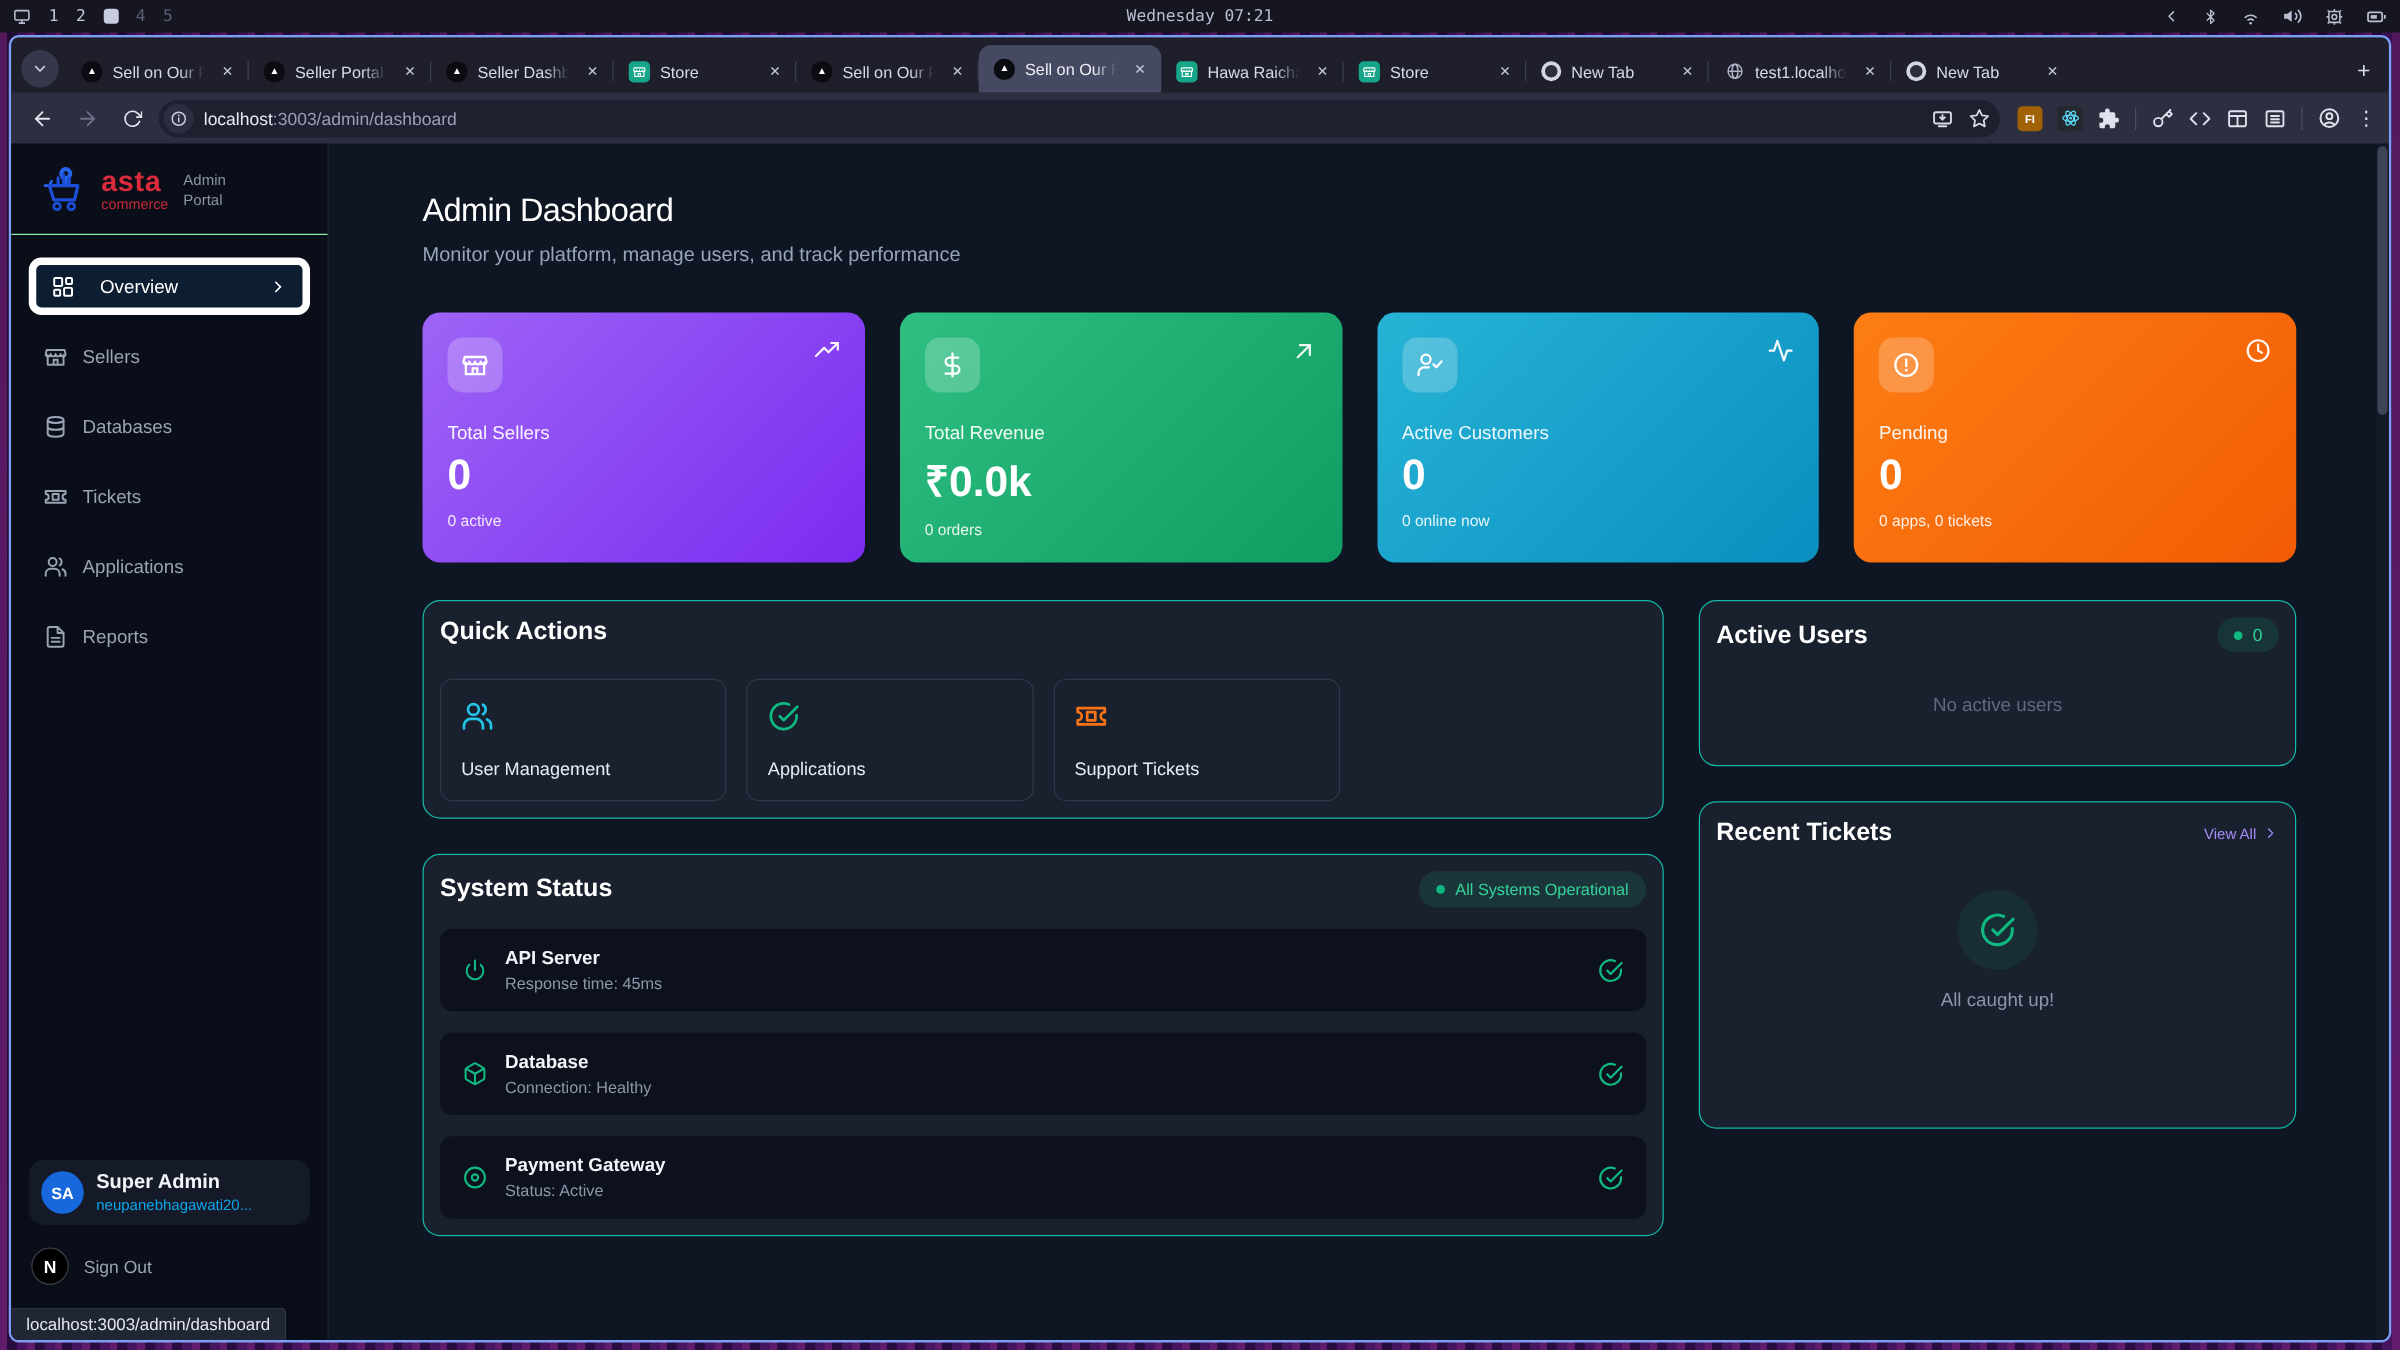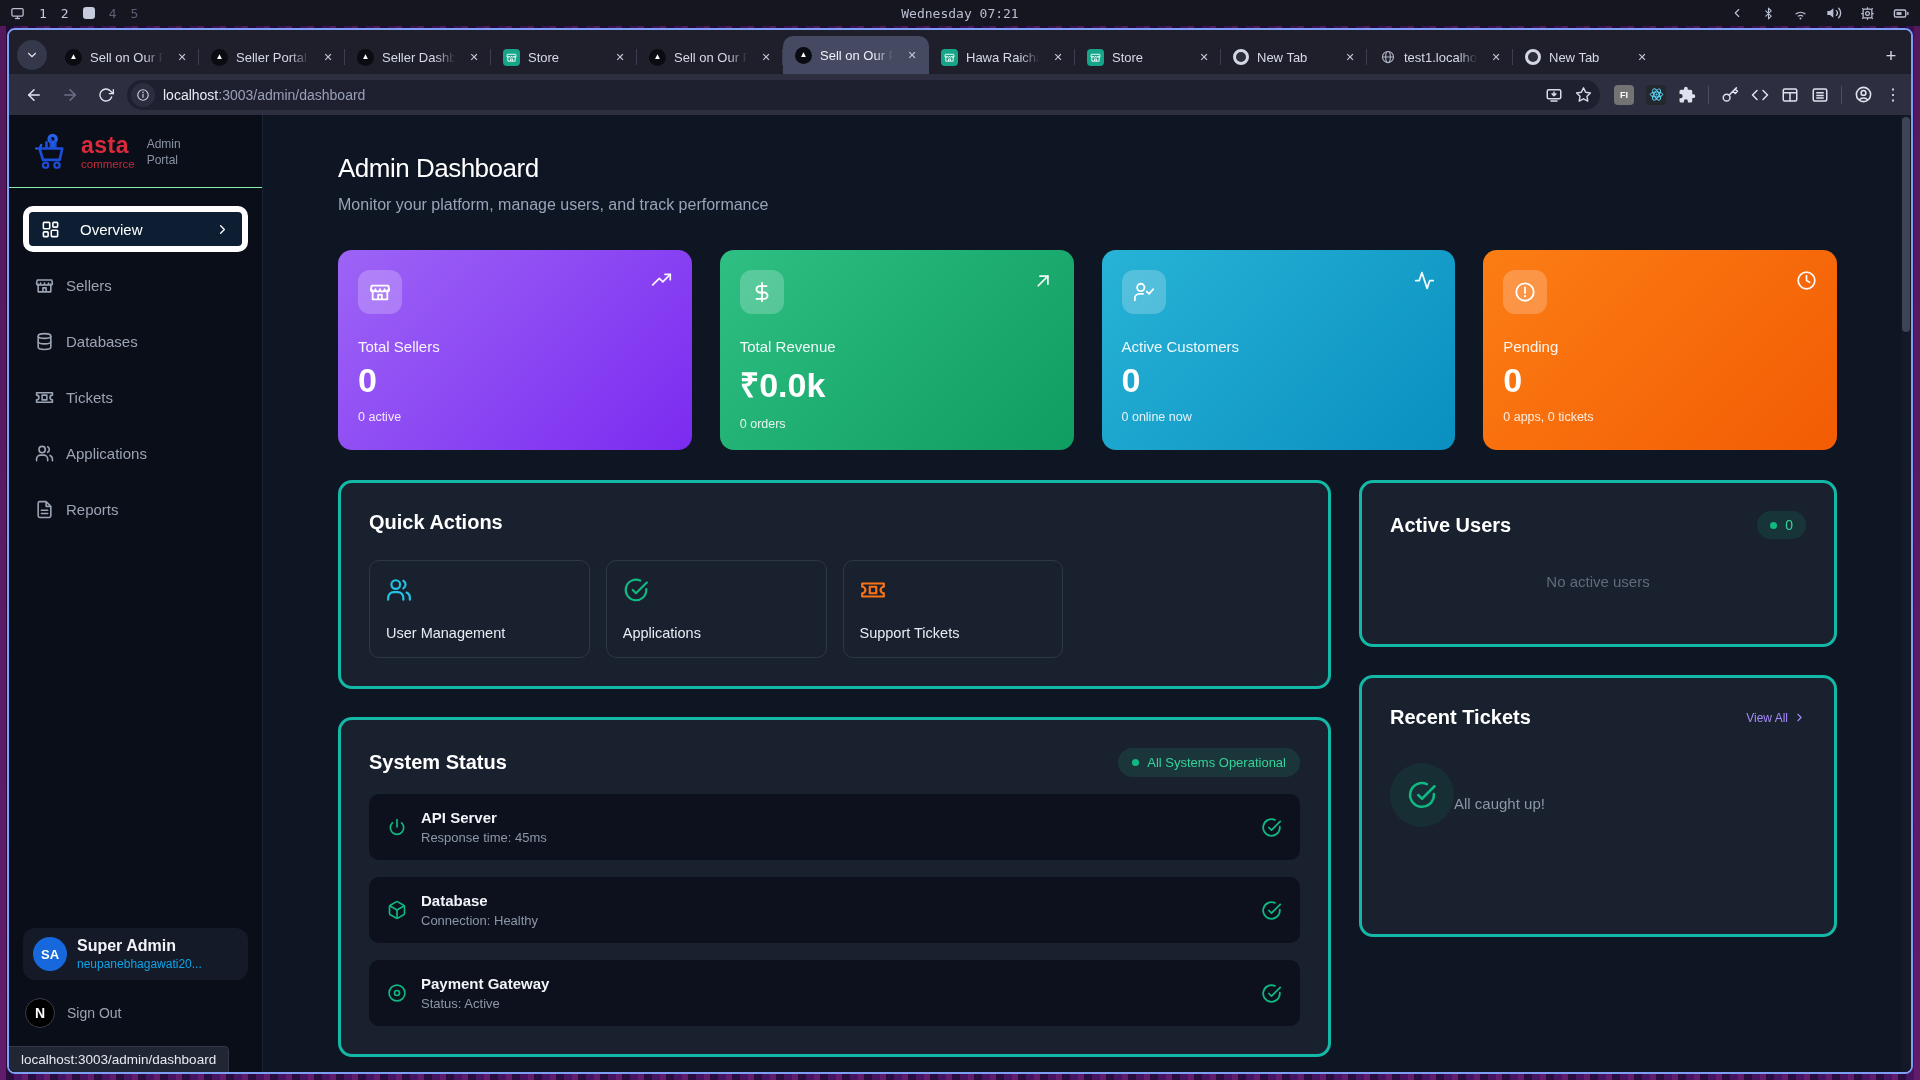--- a/index.html
+++ b/index.html
@@ -57,21 +57,21 @@
   .navbtn { width:30px; height:30px; border-radius:50%; display:flex; align-items:center; justify-content:center; color:#e2e5f0; cursor:pointer; flex:none; }
   .navbtn.dim { color:#6b7088; }
   .urlpill { flex:1; height:30px; background:#1e2030; border-radius:16px; display:flex; align-items:center; padding:0 8px 0 4px; min-width:0; }
   .urlinfo { width:24px; height:24px; border-radius:50%; background:#2c2e3f; color:#c9cddd;
     display:flex; align-items:center; justify-content:center; margin-right:8px; flex:none; cursor:pointer; }
   .url { font-size:14px; color:#9aa0b5; white-space:nowrap; overflow:hidden; flex:1; }
   .url b { color:#e9ebf3; font-weight:400; }
   .pillicons { display:flex; align-items:center; gap:12px; color:#d7dae6; margin-left:8px; }
   .ext { display:flex; align-items:center; gap:12px; margin-left:8px; color:#dfe2ee; }
   .ext .bar { width:1px; height:18px; background:#4a4d62; }
-  .fi { width:20px; height:20px; background:#737373; border-radius:4px; color:#fff; font-size:9px; font-weight:bold;
+  .fi { width:20px; height:20px; background:#a16207; border-radius:4px; color:#fff; font-size:9px; font-weight:bold;
     display:flex; align-items:center; justify-content:center; }
   .react { width:20px; height:20px; background:#23272e; border-radius:3px; color:#5fdafb;
     display:flex; align-items:center; justify-content:center; }
 
   
   .content { flex:1; display:flex; min-height:0; position:relative; background:#0e1523; }
   .scrollbar { position:absolute; right:0; top:0; bottom:0; width:10px; background:#141927; z-index:5; }
   .scrollbar .thumb { position:absolute; top:2px; right:1px; width:8px; height:215px; background:#3c4456; border-radius:4px; }
 
   
@@ -107,21 +107,21 @@
   .stats { display:grid; grid-template-columns:repeat(4,1fr); gap:28px; margin-top:36px; }
   .stat { height:200px; border-radius:14px; padding:20px; position:relative; color:#fff; cursor:pointer; }
   .stile { width:44px; height:44px; border-radius:12px; background:rgba(255,255,255,.22);
     display:flex; align-items:center; justify-content:center; }
   .scorner { position:absolute; top:20px; right:20px; opacity:.95; }
   .slabel { margin-top:24px; font-size:15px; color:rgba(255,255,255,.93); }
   .svalue { margin-top:6px; font-size:34px; font-weight:800; }
   .ssub { margin-top:10px; font-size:12.5px; color:rgba(255,255,255,.88); }
 
   .lower { display:grid; grid-template-columns:1fr 478px; gap:28px; margin-top:30px; align-items:start; }
-  .card { background:#19202e; border:3px solid #14b8a6; border-radius:14px; padding:28px; }
+  .card { background:#19202e; border:1px solid #14b8a6; border-radius:14px; padding:13px; }
   .cardhead { display:flex; align-items:center; justify-content:space-between; }
   .cardtitle { color:#fff; font-size:20px; font-weight:700; }
   .actions { display:grid; grid-template-columns:repeat(4,1fr); gap:16px; margin-top:26px; }
   .action { border:1px solid #2e3747; border-radius:10px; padding:16px; height:98px;
     display:flex; flex-direction:column; justify-content:space-between; align-items:flex-start; cursor:pointer; background:transparent; }
   .action .albl { color:#e9edf3; font-size:14.5px; }
   .sysstatus { margin-top:28px; }
   .badge { display:flex; align-items:center; gap:8px; background:rgba(52,211,153,.12); color:#34d399;
     font-size:13px; padding:7px 14px; border-radius:16px; }
   .dot { width:7px; height:7px; border-radius:50%; background:#10b981; }
@@ -129,21 +129,21 @@
   .statrow .nm { color:#f1f4f8; font-size:15px; font-weight:600; }
   .statrow .dt { color:#8b97a8; font-size:13px; margin-top:4px; }
   .statrow .okc { margin-left:auto; color:#10b981; }
   .grnic { color:#10b981; flex:none; }
 
   .aucount { display:flex; align-items:center; gap:8px; background:rgba(16,185,129,.14); border-radius:16px; padding:6px 13px;
     color:#34d399; font-size:14px; }
   .auempty { color:#5f6b7d; font-size:15px; text-align:center; padding:34px 0 26px; }
   .tickets { margin-top:28px; min-height:262px; }
   .viewall { color:#a78bfa; font-size:12px; display:flex; align-items:center; gap:5px; cursor:pointer; }
-  .tkbody { display:flex; flex-direction:row; align-items:center; padding:34px 0 26px; }
+  .tkbody { display:flex; flex-direction:column; align-items:center; padding:34px 0 26px; }
   .tkcircle { width:64px; height:64px; border-radius:50%; background:rgba(16,185,129,.09);
     display:flex; align-items:center; justify-content:center; color:#10b981; }
   .tkempty { color:#8b97a8; font-size:15px; margin-top:16px; }
 
   .kebab { color:#dfe2ee; font-size:16px; letter-spacing:0; cursor:pointer; }
   .kebab::before { content:"⋮"; }
   svg.ic { display:block; }
 </style>
 </head>
 <body>

